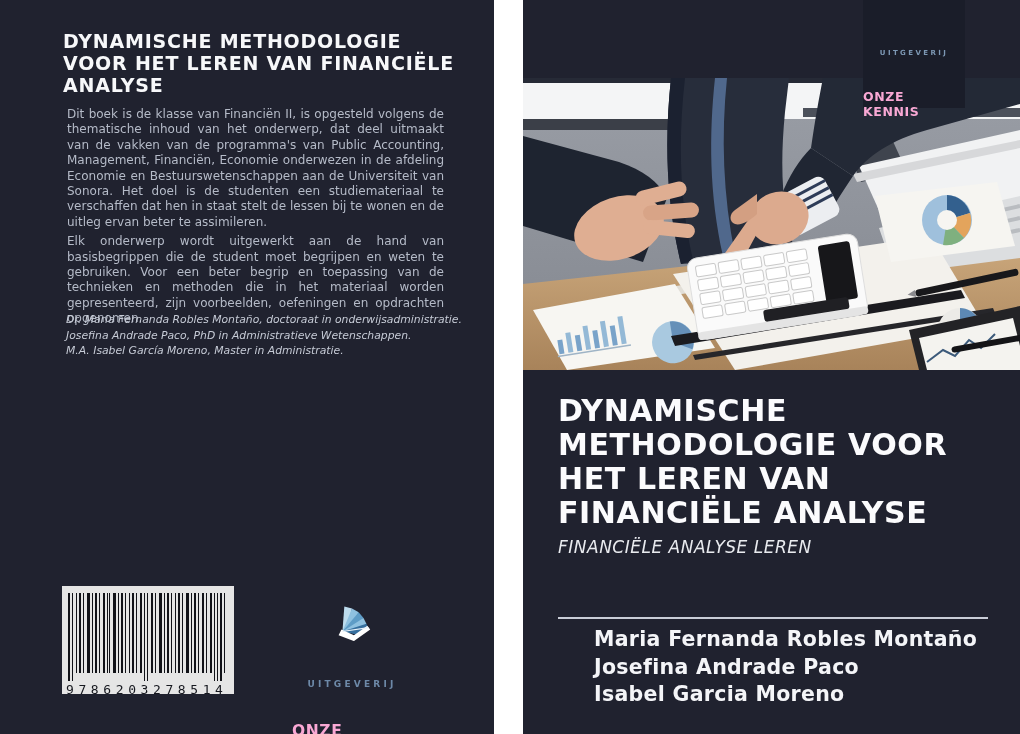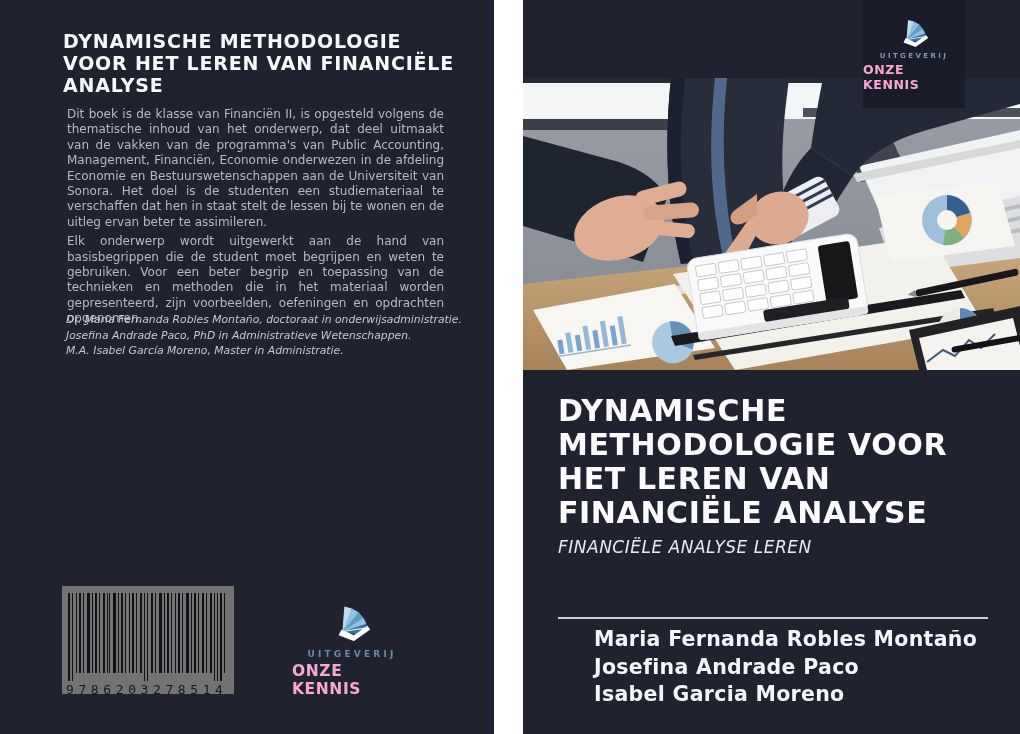--- a/index.html
+++ b/index.html
@@ -10,27 +10,27 @@
   
   #back-cover{position:absolute;left:0;top:0;width:494px;height:734px;background:#20222f;}
   .back-title{position:absolute;left:63px;top:30px;width:400px;color:#f7f8fa;
     font-size:19px;line-height:22px;font-weight:bold;letter-spacing:0.8px;}
   .back-body{position:absolute;left:63px;top:103px;width:385px;color:#b5bbc8;
     font-size:12px;line-height:15.4px;text-align:justify;}
   .back-body p{margin:4px;}
   .back-credits{position:absolute;left:66px;top:312px;width:420px;color:#c6cbd6;
     font-size:10.8px;line-height:15.5px;white-space:nowrap;font-style:italic;}
   
-  .barcode-box{position:absolute;left:62px;top:586px;width:172px;height:108px;background:#737373;}
+  .barcode-box{position:absolute;left:62px;top:586px;width:172px;height:108px;background:#e5e5e5;}
   .barcode-bars{position:absolute;left:6px;top:7px;}
   .barcode-digits{position:absolute;left:4px;top:96px;width:166px;overflow:hidden;
     font-family:"DejaVu Sans Mono","Liberation Mono",monospace;font-size:13px;color:#16181f;
     letter-spacing:4.6px;white-space:nowrap;}
   
-  .pub-logo{position:absolute;display:flex;flex-direction:column;align-items:center;}
+  .pub-logo{position:absolute;display:flex;flex-direction:column;align-items:center;gap:30px;}
   #back-logo{left:292px;top:598px;width:120px;}
   .pub-top{color:#6d89a8;font-size:9px;letter-spacing:3.2px;margin-top:7px;font-weight:bold;}
   .pub-bottom{color:#f9a8d4;font-size:15.5px;font-weight:bold;letter-spacing:0.6px;margin-top:3px;}
   
   #front-cover{position:absolute;left:523px;top:0;width:497px;height:734px;background:#20222f;}
   #front-logo{left:340px;top:0;width:102px;height:108px;background:#1a1d29;z-index:5;
     justify-content:flex-start;padding-top:14px;box-sizing:border-box;}
   #front-logo .pub-top{font-size:7px;letter-spacing:2.4px;color:#7d98b4;margin-top:5px;}
   #front-logo .pub-bottom{font-size:12.5px;margin-top:2px;}
   .photo-wrap{position:absolute;left:0;top:78px;width:497px;height:292px;z-index:1;}

